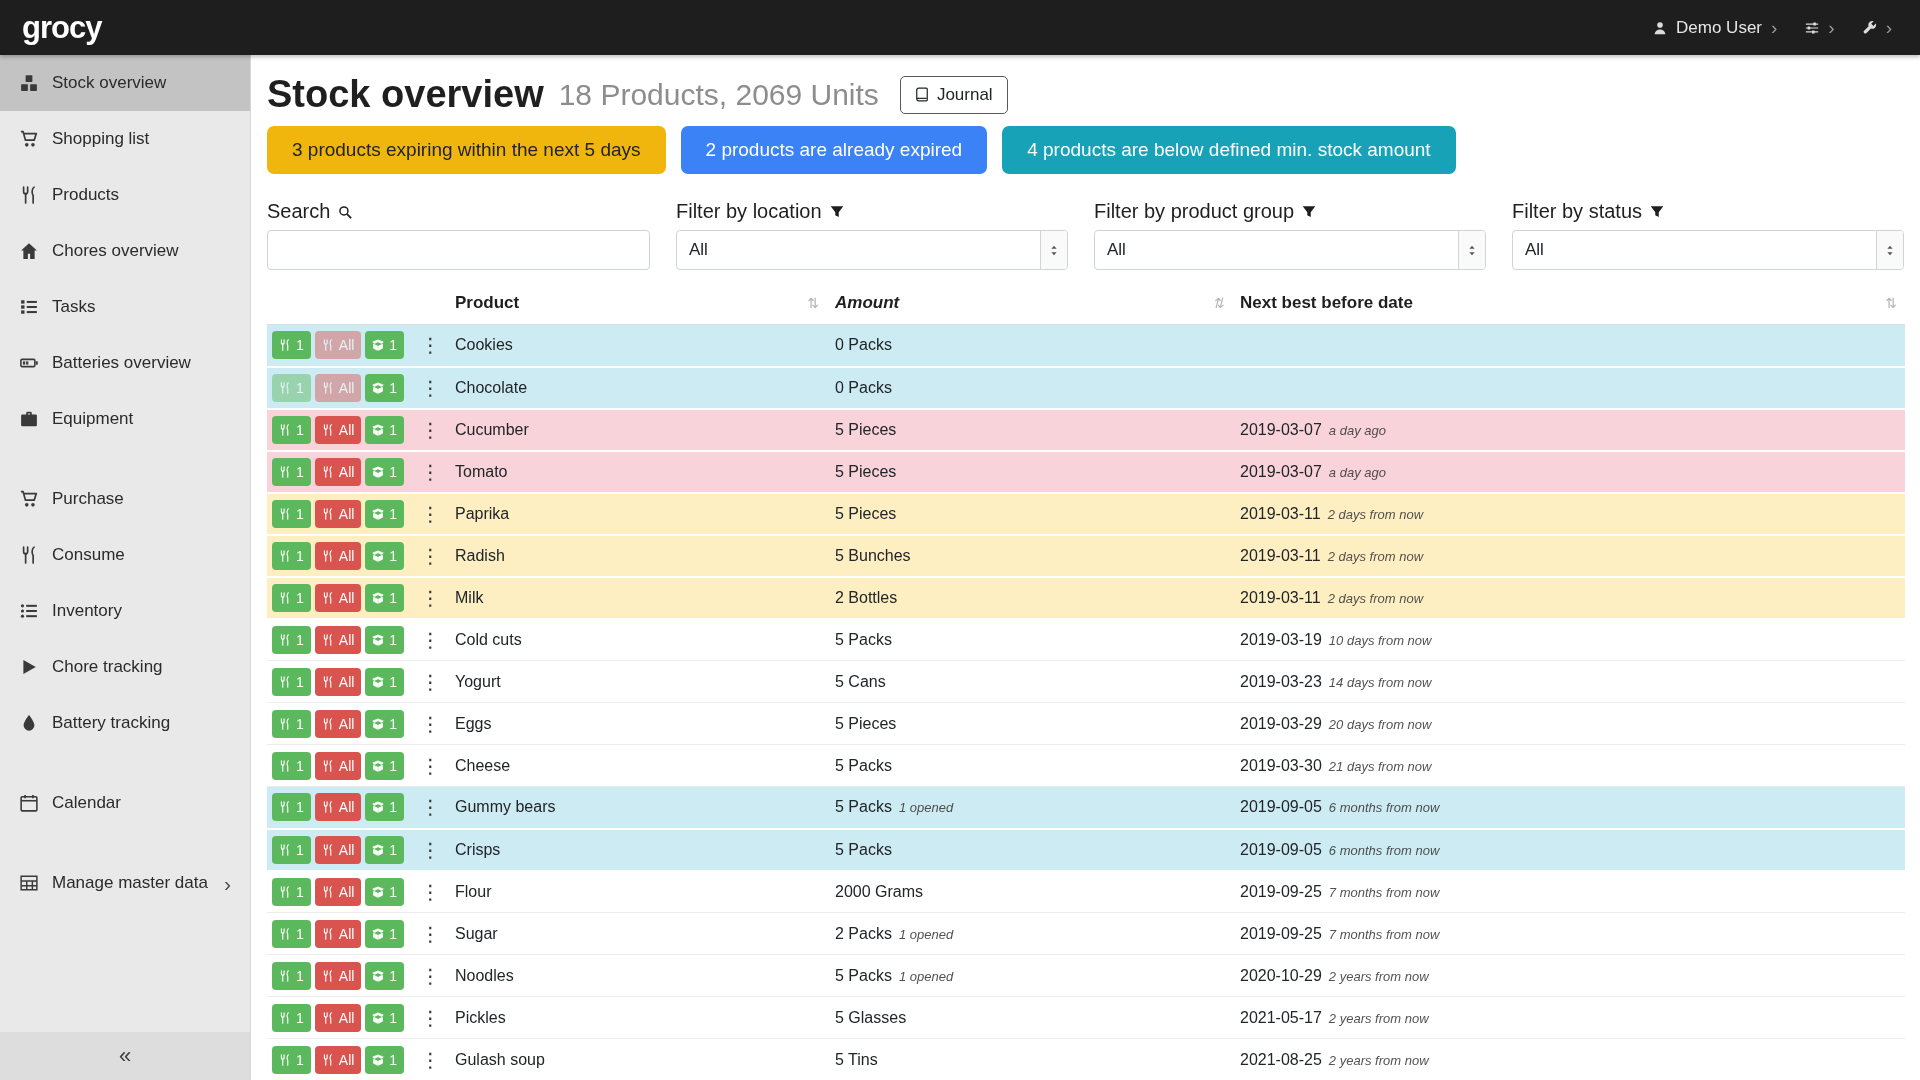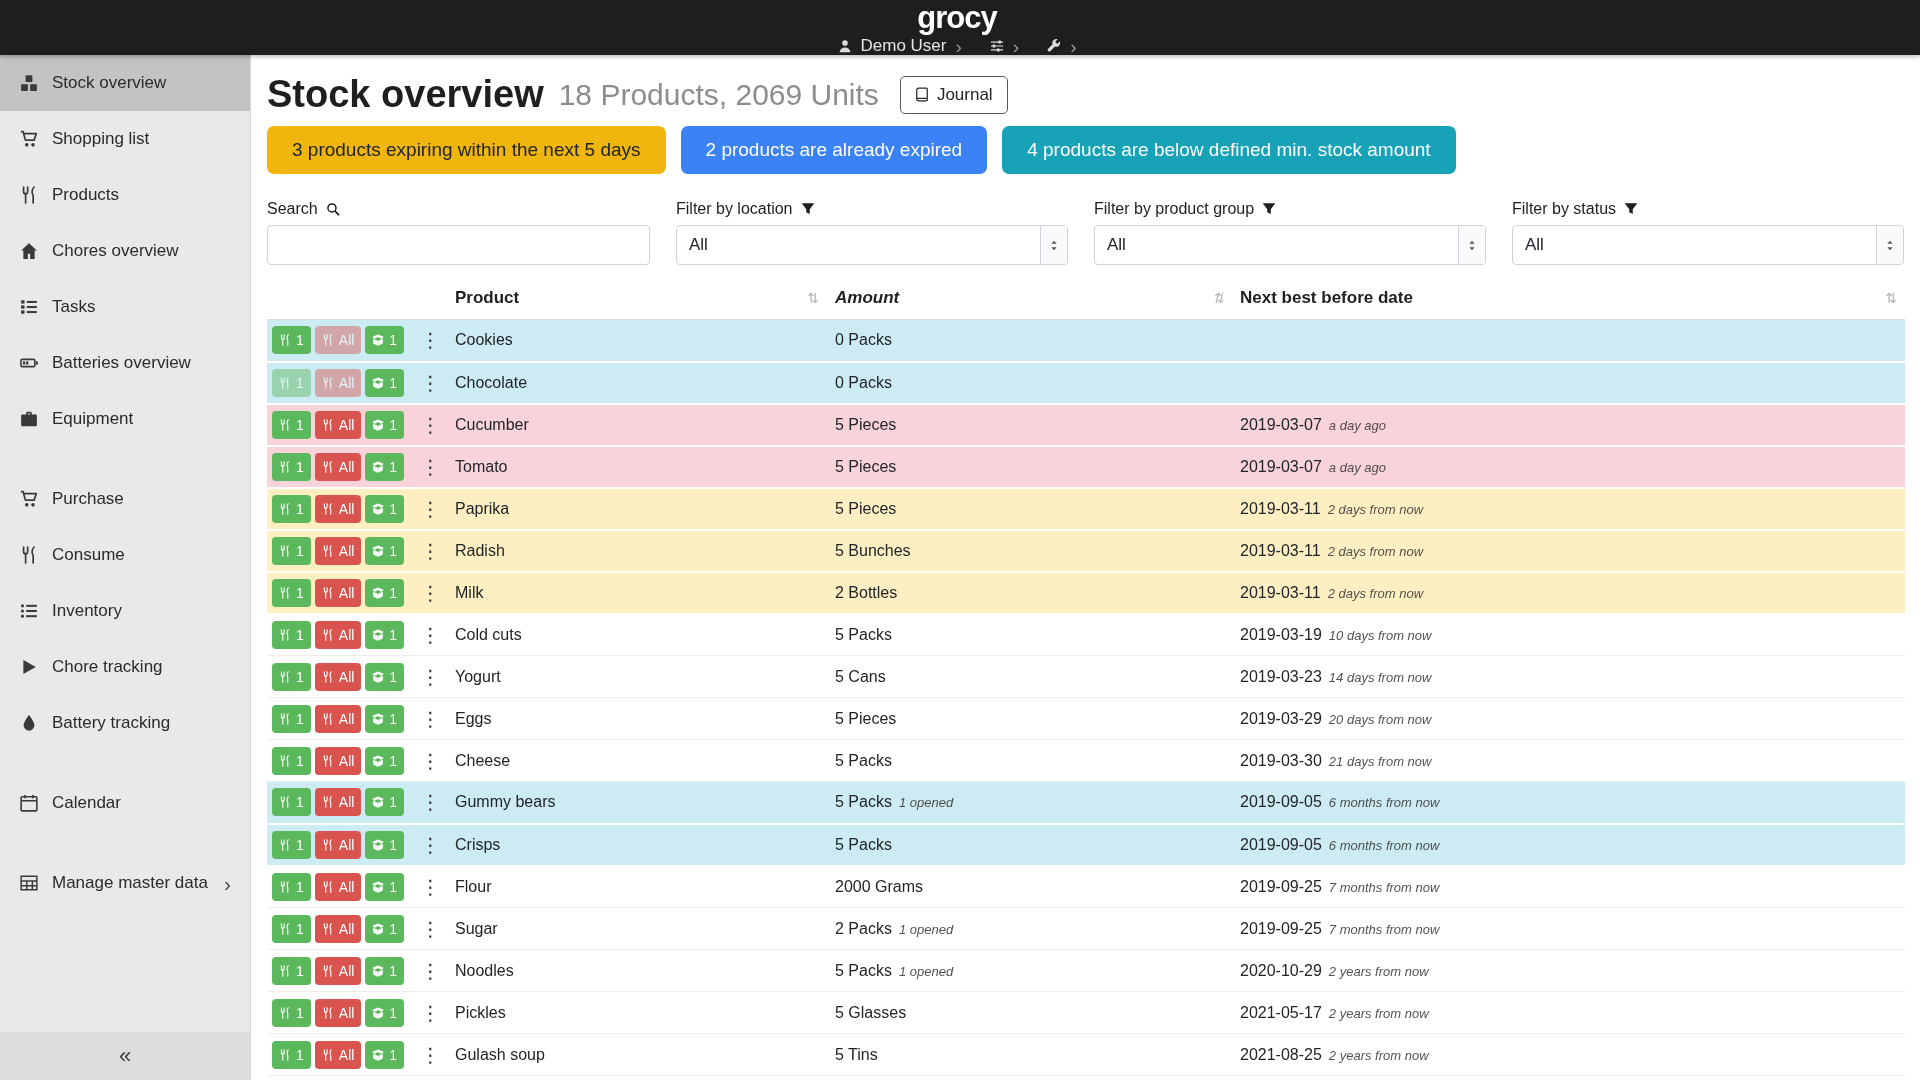--- a/index.html
+++ b/index.html
@@ -6,21 +6,21 @@
   html,body { margin:0; padding:0; }
   body {
     width:1920px; height:1080px; overflow:hidden;
     font-family:"Liberation Sans", sans-serif;
     color:#212529; background:#fff;
   }
   
   .topbar {
     height:55px; background:#1e1e1e; display:flex; align-items:center;
     justify-content:space-between; padding:0 28px 0 22px;
-    box-shadow:0 2px 4px rgba(0,0,0,.25); position:relative; z-index:5;flex-direction:column;
+    box-shadow:0 2px 4px rgba(0,0,0,.25); position:relative; z-index:5;
   }
   .logo { color:#fff; font-size:31px; font-weight:700; letter-spacing:-1px; cursor:pointer; }
   .topbar-right { display:flex; align-items:center; gap:28px; }
   .tb-item { display:flex; align-items:center; gap:9px; cursor:pointer; color:#e6e6e6; font-size:17px; }
   .tb-icon svg { width:18px; height:18px; display:block; fill:currentColor; stroke:none; }
   .tb-icon { color:#dcdcdc; display:flex; }
   .tb-chev { color:#9a9a9a; font-size:19px; line-height:1; }
   
   .layout { display:flex; height:1025px; }
   .sidebar {
@@ -52,21 +52,21 @@
   }
   .journal-btn svg { width:15px; height:15px; fill:none; stroke:currentColor; }
   
   .badges { display:flex; gap:15px; margin:6px 0 26px; }
   .badge { border-radius:7px; padding:13px 25px; font-size:19px; cursor:pointer; white-space:nowrap; }
   
   .filters { display:flex; gap:26px; margin-bottom:14px; }
   .filter { display:flex; flex-direction:column; gap:7px; }
   .f-search { width:383px; }
   .f-sel { width:392px; }
-  .filter .flabel { display:flex; align-items:center; gap:8px; font-size:16px; color:#1f1f1f; }
+  .filter .flabel { display:flex; align-items:center; gap:8px; font-size:20px; color:#1f1f1f; }
   .flabel svg { width:14px; height:14px; fill:#1f1f1f; }
   .search-input {
     height:40px; border:1px solid #ced4da; border-radius:4px; padding:0 10px;
     font-size:17px; font-family:inherit; width:100%; outline:none;
   }
   .select {
     height:40px; border:1px solid #ced4da; border-radius:4px; background:#fff;
     display:flex; align-items:center; justify-content:space-between;
     padding-left:12px; font-size:17px; cursor:pointer; overflow:hidden;
   }

